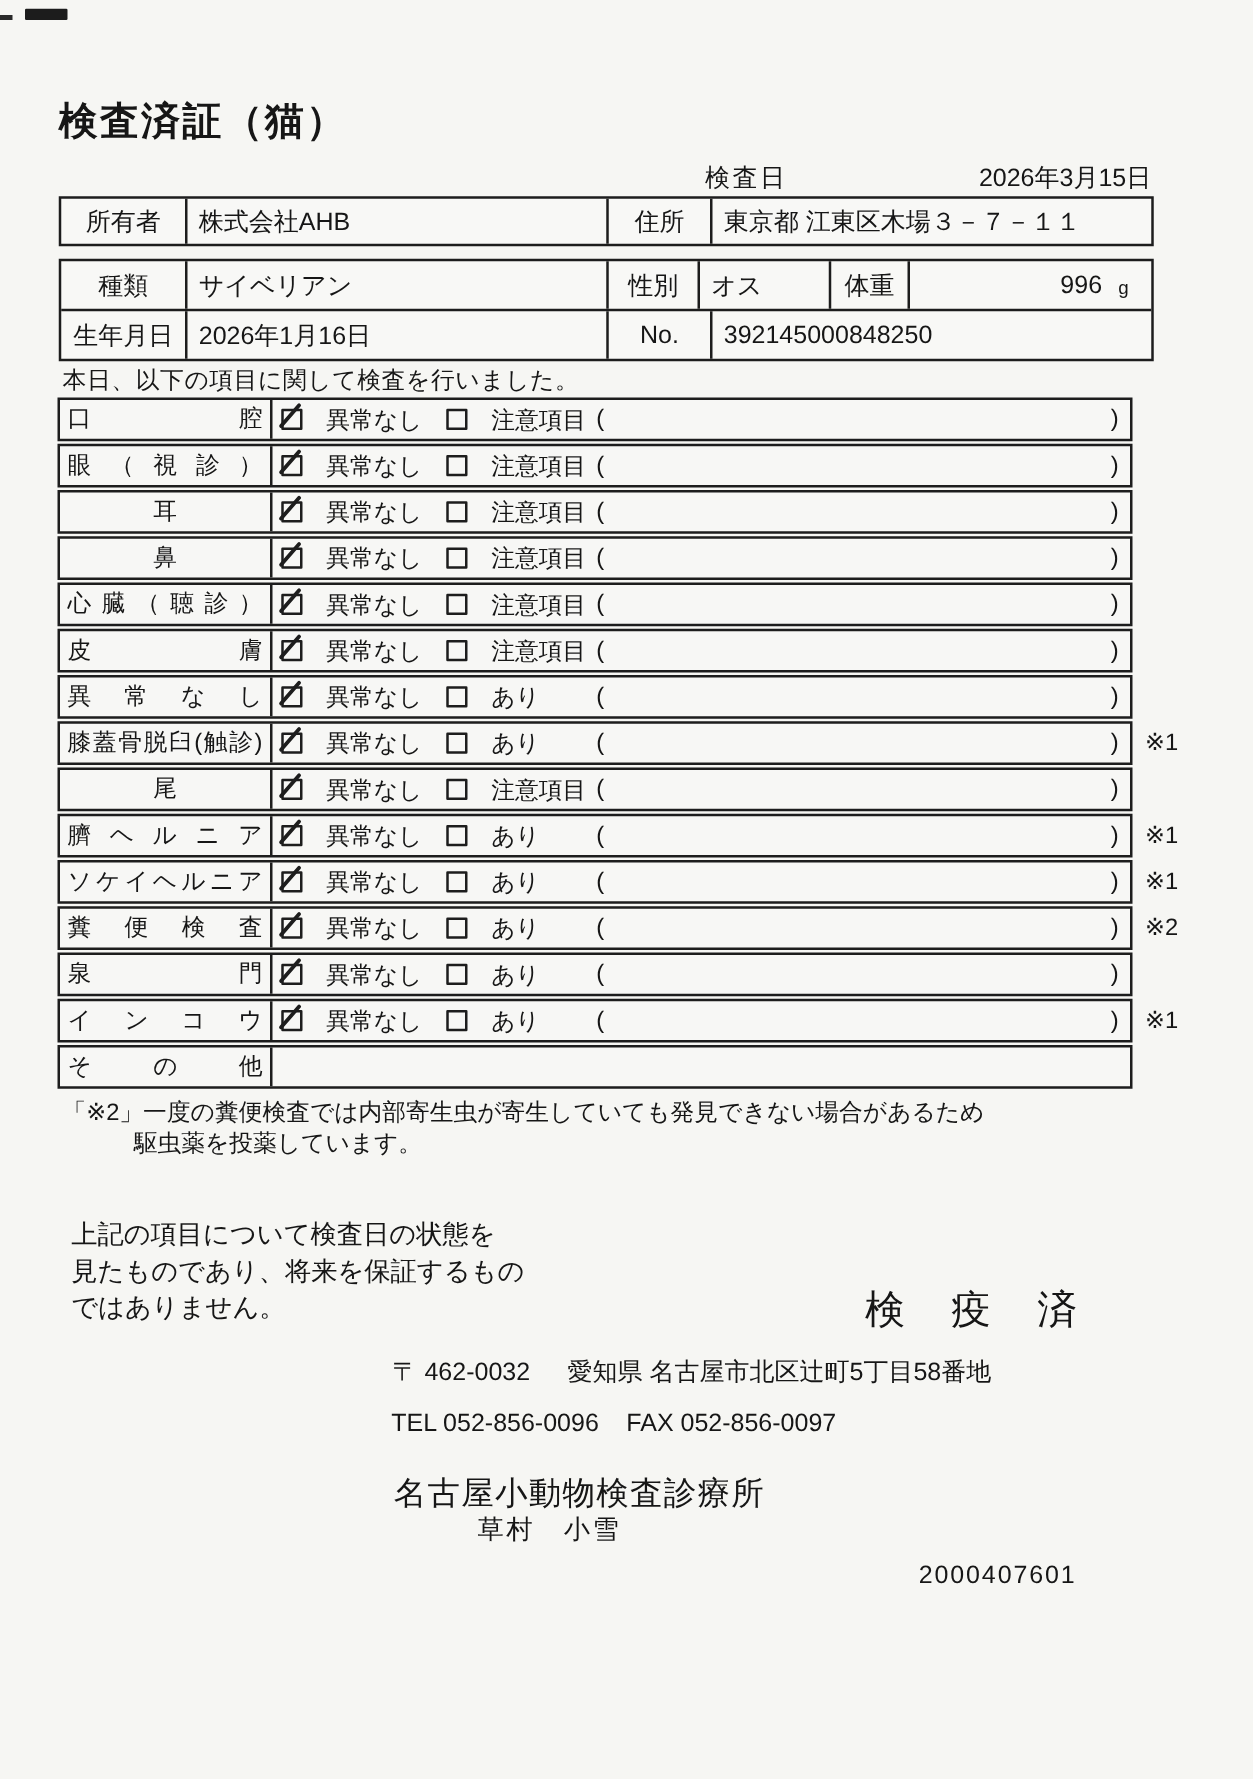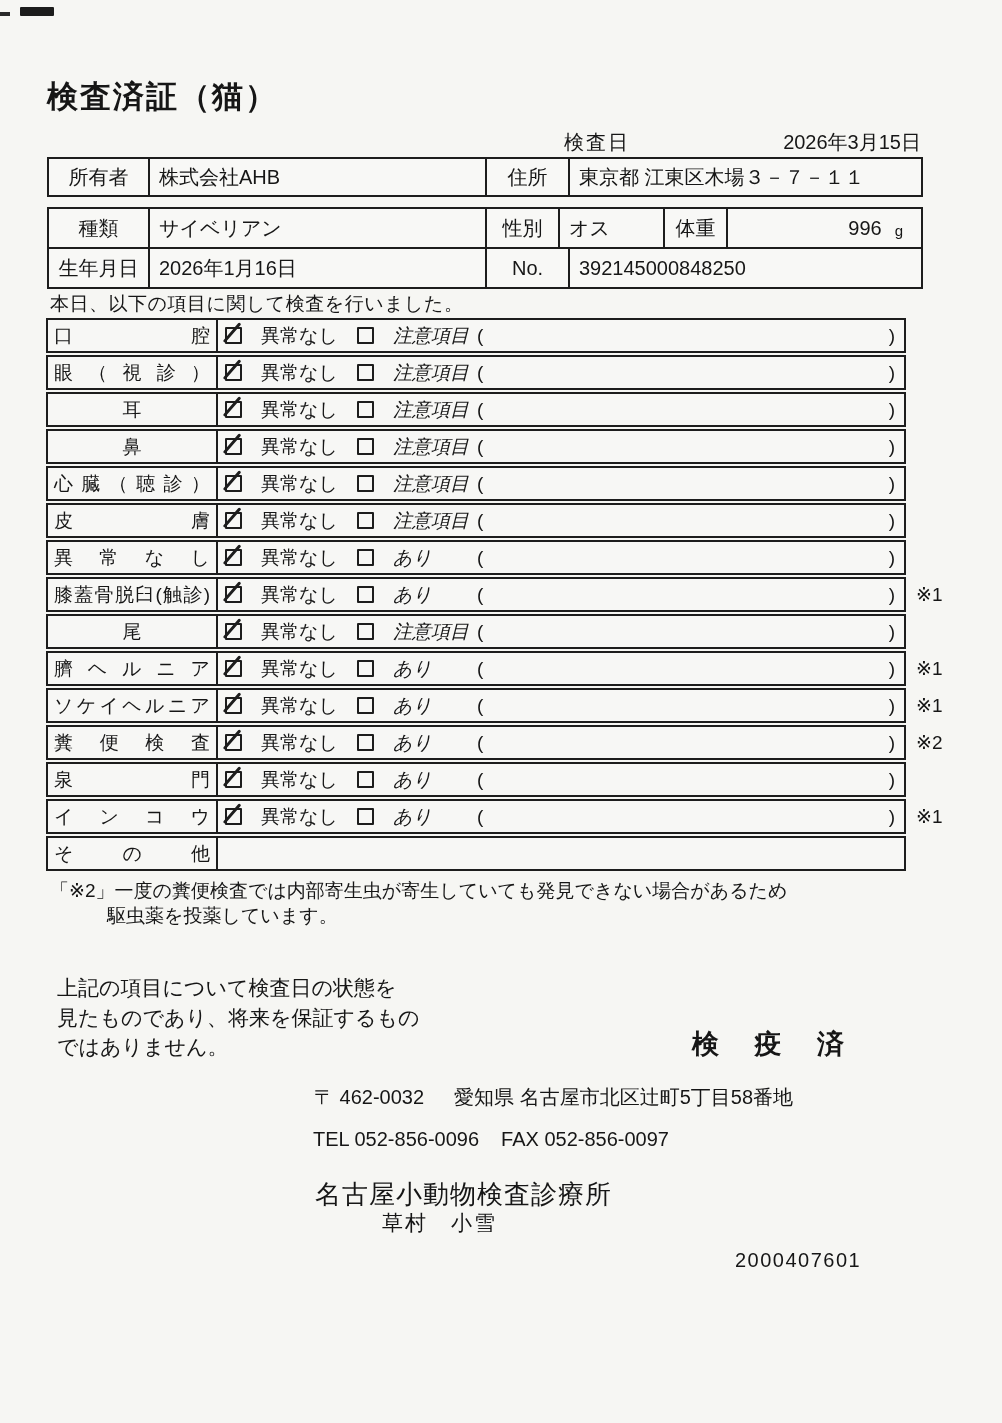--- a/index.html
+++ b/index.html
@@ -58,37 +58,37 @@
   }
   .name-cell{
     flex:0 0 170px;box-sizing:border-box;border-right:2px solid #1d1d1d;
     font-size:19px;padding:0 6px;display:block;line-height:31px;
     text-align:justify;text-align-last:justify;white-space:nowrap;overflow:hidden;
   }
   .name-cell.center{text-align:center;text-align-last:center;}
   .content-cell{flex:1 1 auto;display:flex;align-items:center;padding-left:7px;font-size:19px;}
   .opt{display:flex;align-items:center;gap:16px;}
   .opt1{flex:0 0 132px;}
-  .opt2{flex:0 0 120px;font-style:italic;}
+  .opt2{flex:0 0 120px;}
   .cb{
     position:relative;flex:0 0 13px;width:13px;height:13px;
     border:2px solid #1d1d1d;margin-right:3px;border-radius:1px;
   }
   .cb.checked::after{
     content:"";position:absolute;left:-2px;bottom:-1px;width:25px;height:3px;
     background:#1d1d1d;transform-origin:0 100%;transform:rotate(-49deg);border-radius:2px;
   }
   .paren{flex:1 1 auto;display:flex;justify-content:space-between;align-items:center;padding-right:9px;}
   .note{flex:0 0 60px;display:flex;align-items:center;padding-left:10px;font-size:19px;}
 
   .footnotes{position:absolute;top:879px;left:50px;font-size:19px;line-height:24.5px;}
   .fn-indent{padding-left:57px;}
 
   .disclaimer{position:absolute;top:973px;left:57px;font-size:21px;line-height:29.5px;}
-  .stamp{position:absolute;top:1026px;left:692px;font-size:27px;letter-spacing:14px;font-weight:700;white-space:nowrap;}
+  .stamp{position:absolute;top:1026px;left:692px;font-size:32px;letter-spacing:14px;font-weight:400;white-space:nowrap;}
 
   .addr-line{position:absolute;top:1084px;left:314px;font-size:20px;white-space:nowrap;}
   .addr-line .postal{margin-right:30px;}
   .tel-line{position:absolute;top:1128px;left:313px;font-size:20px;white-space:nowrap;}
   .tel-line .fax{margin-left:22px;}
   .clinic-name{position:absolute;top:1177px;left:315px;font-size:26px;letter-spacing:1px;font-weight:500;}
   .vet-name{position:absolute;top:1209px;left:382px;font-size:21px;letter-spacing:2px;}
   .doc-number{position:absolute;top:1249px;left:735px;font-size:20px;letter-spacing:1.5px;}
 </style>
 </head>

